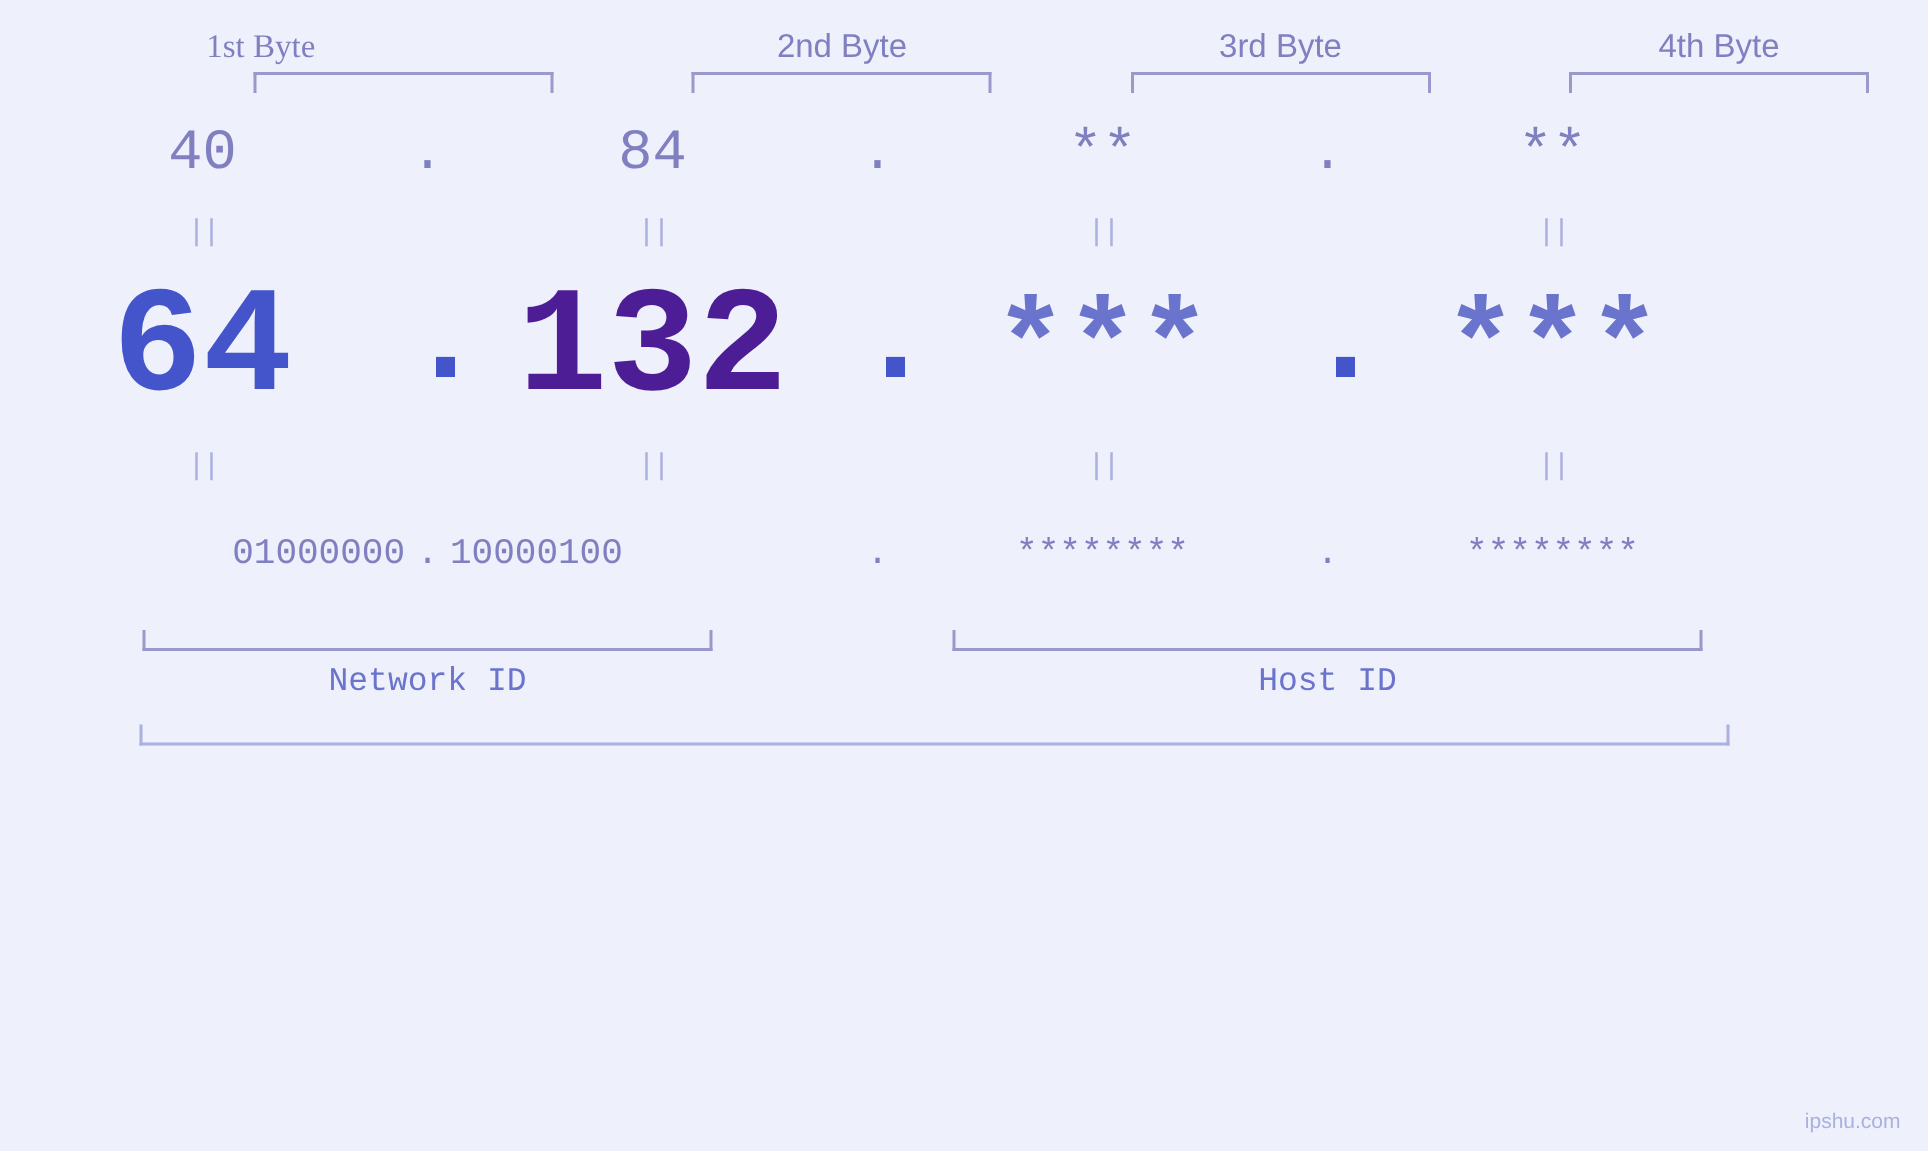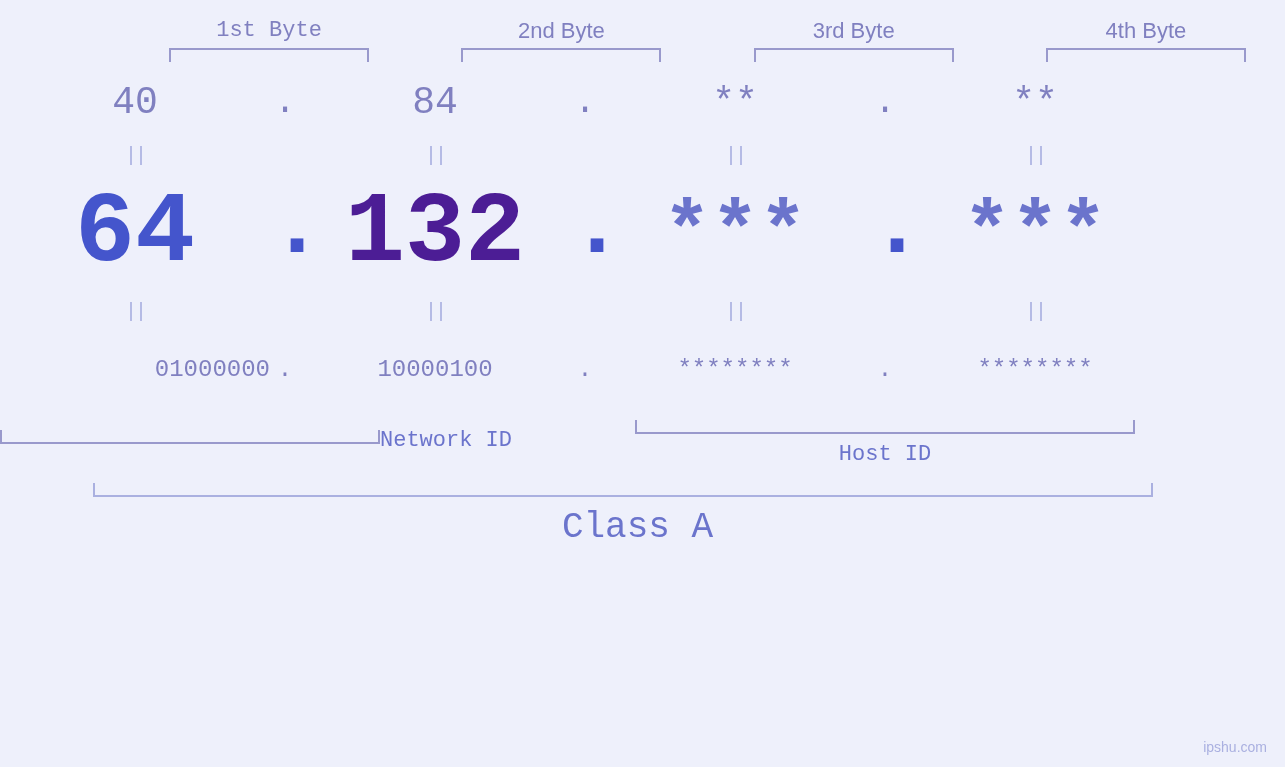--- a/index.html
+++ b/index.html
@@ -54,21 +54,21 @@
       font-size: 14px;
       font-family: Arial, sans-serif;
     }
   </style>
 </head>
 <body>
 
 <div class="container">
 
   <div style="display:flex; width:1140px; margin-left:130px; margin-top:18px; justify-content:flex-start;">
-    <div style="width:270px; text-align:center; color:#8080c0; font-size:22px; font-family:Liberation Mono, monospace;">1st Byte</div>
+    <div style="width:270px; text-align:left; color:#8080c0; font-size:22px; font-family:Liberation Serif, serif;">1st Byte</div>
     <div style="width:30px;"></div>
     <div style="width:270px; text-align:center; color:#8080c0; font-size:22px; font-family:Arial,sans-serif;">2nd Byte</div>
     <div style="width:30px;"></div>
     <div style="width:270px; text-align:center; color:#8080c0; font-size:22px; font-family:Liberation Sans, sans-serif;">3rd Byte</div>
     <div style="width:30px;"></div>
     <div style="width:270px; text-align:center; color:#8080c0; font-size:22px; font-family:Arial,sans-serif;">4th Byte</div>
   </div>
 
   <div style="display:flex; width:1140px; margin-left:130px; margin-top:4px;">
     <div style="width:270px; display:flex; justify-content:center;">
@@ -129,45 +129,44 @@
         <div style="width:270px; text-align:center; color:#aab0e0; font-size:20px; letter-spacing:-2px;">||</div>
         <div style="width:30px;"></div>
         <div style="width:270px; text-align:center; color:#aab0e0; font-size:20px; letter-spacing:-2px;">||</div>
         <div style="width:30px;"></div>
         <div style="width:270px; text-align:center; color:#aab0e0; font-size:20px; letter-spacing:-2px;">||</div>
       </div>
 
       <div style="display:flex; align-items:center; height:90px;">
         <div style="width:270px; text-align:right; color:#8080c0; font-size:24px; font-family:'Courier New',monospace;">01000000</div>
         <div style="width:30px; text-align:center; color:#8080c0; font-size:24px;">.</div>
-        <div style="width:270px; text-align:center; color:#8080c0; font-size:24px; font-family:'Courier New',monospace;">10000100</div>
+        <div style="width:270px; color:#8080c0; font-size:24px; font-family:'Courier New',monospace;">10000100</div>
         <div style="width:30px; text-align:center; color:#8080c0; font-size:24px;">.</div>
         <div style="width:270px; text-align:center; color:#8080c0; font-size:24px; font-family:'Courier New',monospace;">********</div>
         <div style="width:30px; text-align:center; color:#8080c0; font-size:24px;">.</div>
         <div style="width:270px; text-align:center; color:#8080c0; font-size:24px; font-family:'Courier New',monospace;">********</div>
       </div>
 
       <div style="display:flex; align-items:flex-start; width:100%; margin-top:6px;">
 
-        <div style="width:570px; display:flex; flex-direction:row; align-items:center;">
+        <div style="width:570px; display:flex; flex-direction:column; align-items:center;">
           <div style="width:380px; height:14px; border-bottom:2px solid #9999cc; border-left:2px solid #9999cc; border-right:2px solid #9999cc;"></div>
           <div style="color:#6b74cc; font-size:22px; margin-top:8px; font-family:'Courier New',monospace;">Network ID</div>
         </div>
 
         <div style="width:30px;"></div>
 
         <div style="width:570px; display:flex; flex-direction:column; align-items:center;">
           <div style="width:500px; height:14px; border-bottom:2px solid #9999cc; border-left:2px solid #9999cc; border-right:2px solid #9999cc;"></div>
           <div style="color:#6b74cc; font-size:22px; margin-top:8px; font-family:'Courier New',monospace;">Host ID</div>
         </div>
       </div>
 
       <div style="display:flex; flex-direction:column; align-items:center; margin-top:16px; position:relative; width:100%;">
         <div style="width:1060px; height:14px; border-bottom:2px solid #aab0e0; border-left:2px solid #aab0e0; border-right:2px solid #aab0e0; margin-left:-30px;"></div>
-        <div style="color:#6b74cc; font-size:36px; margin-top:10px; font-family:'Courier New',monospace;">Class A</div>
       </div>
 
     </div>
   </div>
 
   <div class="watermark">ipshu.com</div>
 
 </div>
 
 </body></html>

